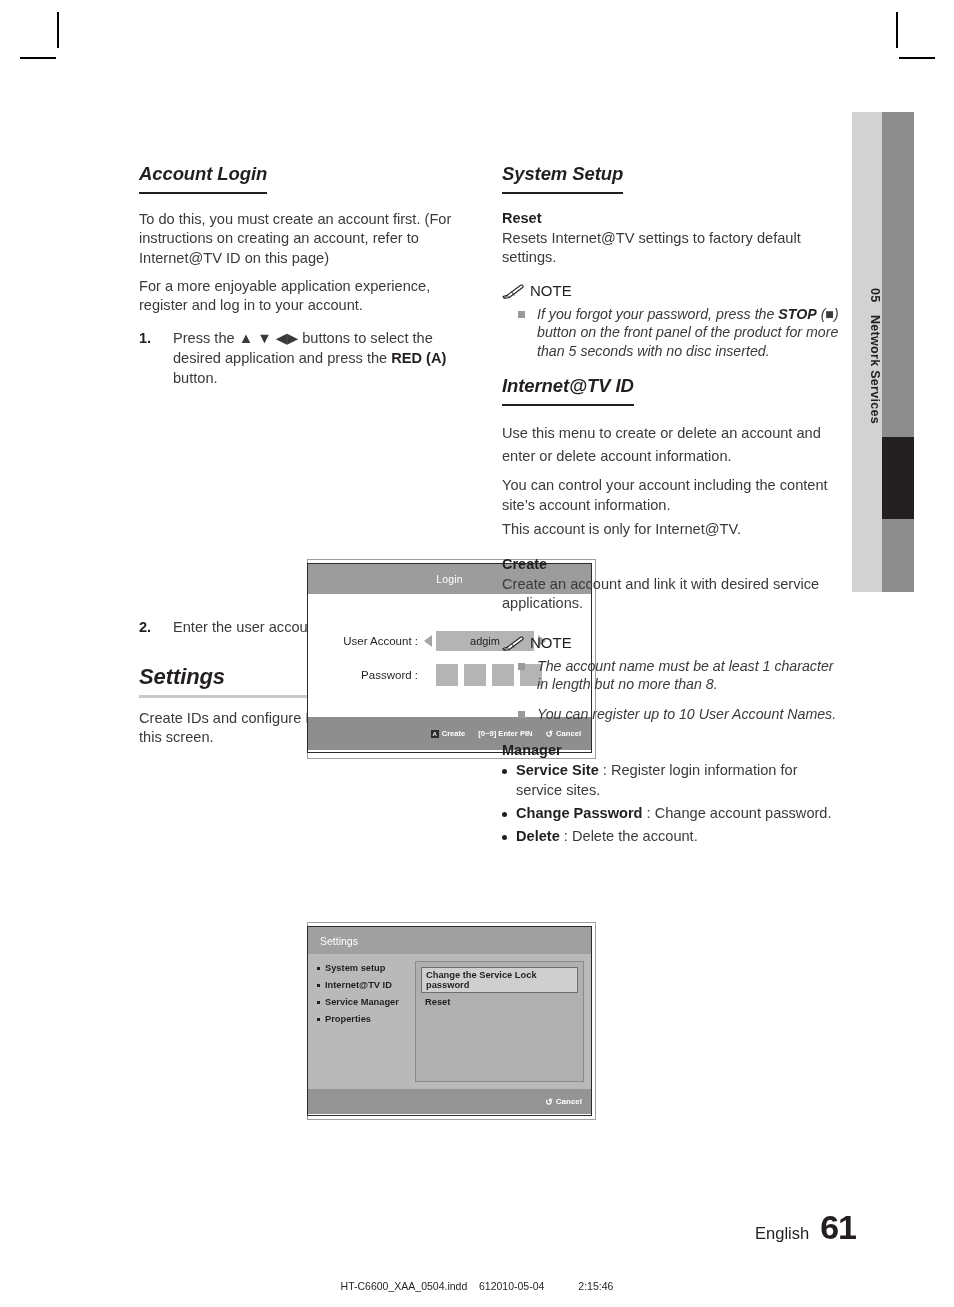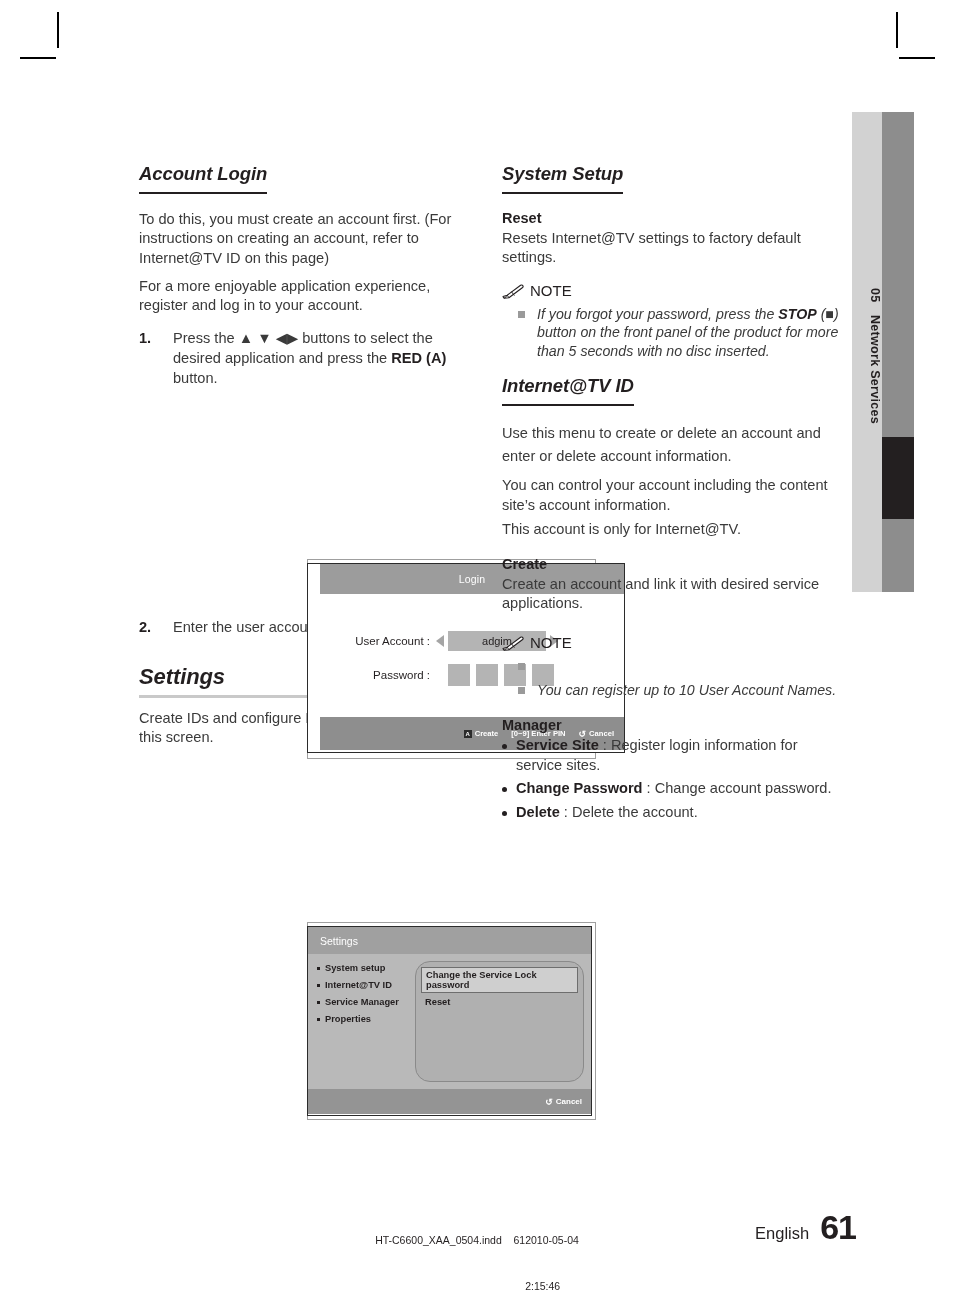--- a/index.html
+++ b/index.html
@@ -185,21 +185,21 @@
   .shot {
     position: absolute;
     border: 1.5px solid #2b2b2b;
     box-sizing: border-box;
     background: #ffffff;
   }
 
   
   #login-shot {
     left: 168px; top: 400px;
-    width: 318px; height: 190px; padding-left: 12px;
+    width: 285px; height: 190px;
   }
   #login-shot .title-bar {
     height: 30px;
     background: #9c9c9c;
     color: #ffffff;
     font-size: 10.5px;
     display: flex;
     align-items: center;
     justify-content: center;
     letter-spacing: 0.2px;
@@ -304,21 +304,21 @@
   #settings-shot .menu-item .sq {
     width: 3px; height: 3px;
     background: #231f20;
     margin: 4px 5px 0 2px;
     flex: 0 0 3px;
   }
   #settings-shot .panel-right {
     flex: 1;
     background: #b0b0b0;
     border: 1.5px solid #8a8a8a;
-    border-radius: 15px;
+    border-radius: 0;
     padding: 5px;
     box-sizing: border-box;
   }
   #settings-shot .panel-row {
     font-size: 9.3px;
     color: #231f20;
     padding: 2px 4px;
     margin-bottom: 2px;
     font-weight: bold;
   }
@@ -359,21 +359,21 @@
   #print-footer {
     position: absolute;
     left: 0; right: 0;
     bottom: 15px;
     padding: 0 75px;
     display: flex;
     justify-content: center;
     font-size: 10.5px;
     color: #231f20;
   }
-  #print-footer .right { display: flex; gap: 34px; flex-direction: column; }
+  #print-footer .right { display: flex; gap: 34px; }
 </style>
 </head>
 <body>
 
 <div class="crop v" style="left:57px;  top:12px;"></div>
 <div class="crop h" style="left:20px;  top:57px;"></div>
 <div class="crop v" style="left:896px; top:12px;"></div>
 <div class="crop h" style="left:899px; top:57px;"></div>
 
 <div id="side-tab">
@@ -518,20 +518,21 @@
       <svg class="pencil" viewBox="0 0 22 16">
         <path d="M1 13.6 L5.2 12.2 L18.6 2.3 C19.4 1.7 20.3 1.9 20.8 2.6 C21.3 3.3 21.1 4.2 20.3 4.8 L6.9 14.7 L2.1 15.2 Z" fill="#ffffff" stroke="#231f20" stroke-width="1.1" stroke-linejoin="round"></path>
         <path d="M5.2 12.2 L6.9 14.7" stroke="#231f20" stroke-width="1" fill="none"></path>
         <path d="M2.1 15.2 L4.6 13.4" stroke="#231f20" stroke-width="1" fill="none"></path>
         <path d="M9.4 8.6 L12.4 12.6" stroke="#231f20" stroke-width="0.9" fill="none"></path>
       </svg>
       <span>NOTE</span>
     </div>
     <div class="note-item">
       <span class="sq"></span>
+      <span class="txt">The account name must be at least 1 character in length but no more than 8.</span>
     </div>
     <div class="note-item">
       <span class="sq"></span>
       <span class="txt">You can register up to 10 User Account Names.</span>
     </div>
   </div>
 
   <h3 class="sub-head" style="margin-top:18px;">Manager</h3>
 
   <div class="bullet-item">

